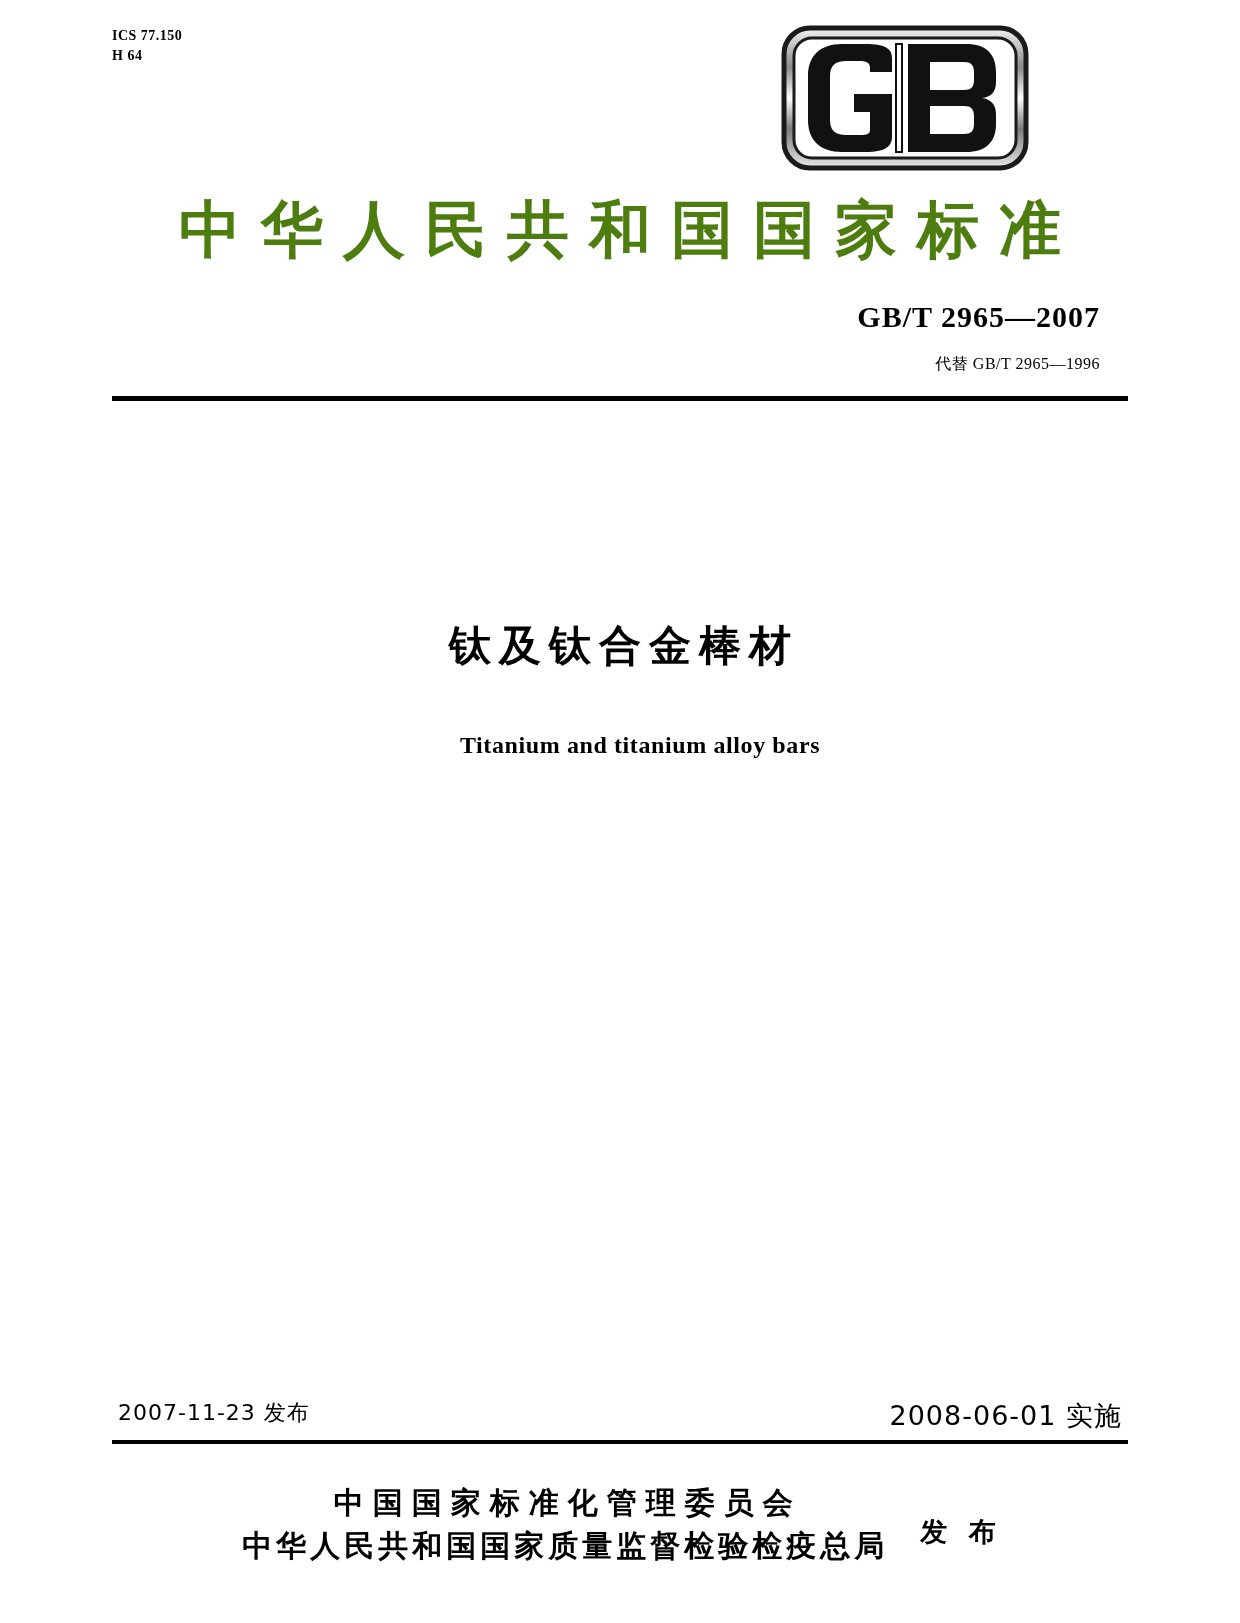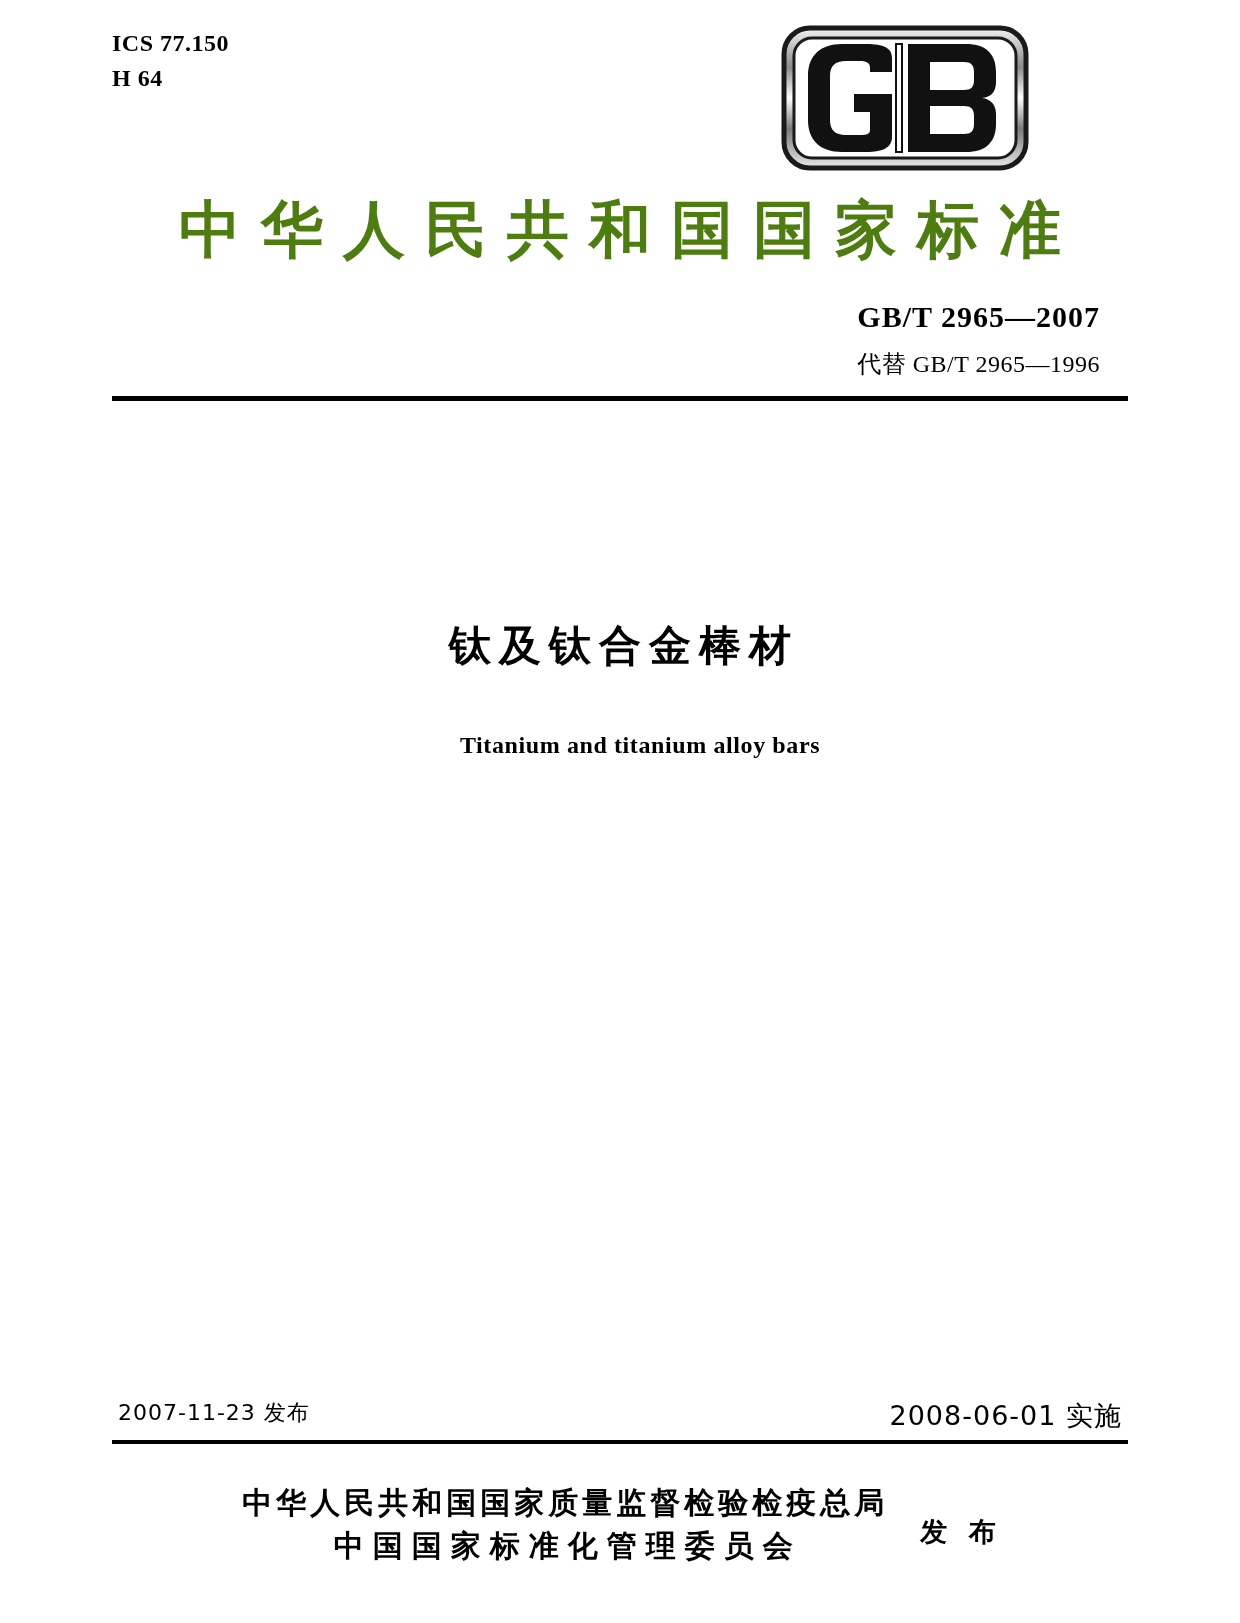--- a/index.html
+++ b/index.html
@@ -24,21 +24,21 @@
   
   .ics-block {
     position: absolute;
     left: 112px;
     top: 26px;
     line-height: 1.45;
   }
   .ics-line {
     font-family: "Liberation Serif", serif;
     font-weight: bold;
-    font-size: 24px;
+    font-size: 14px;
     letter-spacing: 0.5px;
     white-space: pre;
   }
 
   
   .gb-emblem {
     position: absolute;
     left: 780px;
     top: 24px;
     width: 250px;
@@ -69,23 +69,23 @@
     text-align: right;
   }
   .std-number {
     font-family: "Liberation Serif", serif;
     font-weight: bold;
     font-size: 30px;
     letter-spacing: 1px;
     white-space: nowrap;
   }
   .std-replaces {
-    margin-top: 14px;
-    font-family: "Liberation Serif", serif;
-    font-size: 24px;
+    margin-top: 20px;
+    font-family: "Liberation Serif", serif;
+    font-size: 16px;
     letter-spacing: 0.5px;
     white-space: nowrap;
   }
 
   
   .rule-top {
     position: absolute;
     left: 112px;
     right: 112px;
     top: 396px;
@@ -264,19 +264,19 @@
   <div class="doc-title-cn">钛及钛合金棒材</div>
   <div class="doc-title-en">Titanium and titanium alloy bars</div>
 
   <div class="date-issue">2007-11-23 发布</div>
   <div class="date-effective">2008-06-01 实施</div>
 
   <div class="rule-bottom"></div>
 
   <div class="publisher">
     <div class="publisher-names">
+      <div class="publisher-line second">中国国家标准化管理委员会</div>
       <div class="publisher-line">中华人民共和国国家质量监督检验检疫总局</div>
-      <div class="publisher-line second">中国国家标准化管理委员会</div>
     </div>
     <div class="publish-verb">发 布</div>
   </div>
 
 </div>
 
 </body></html>

